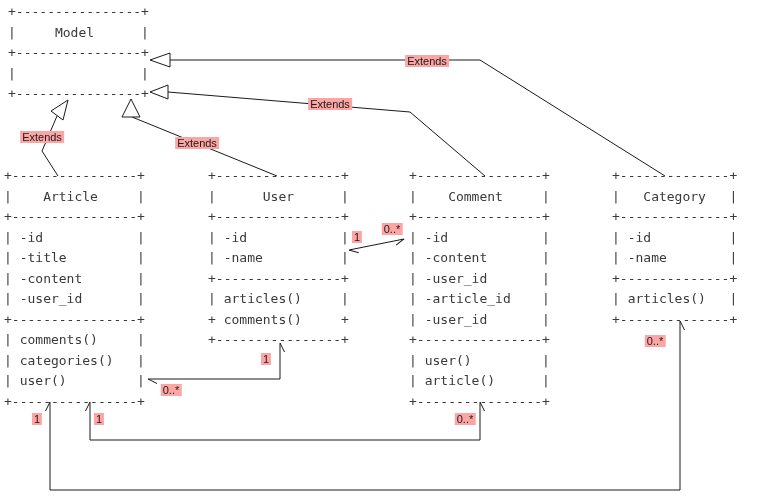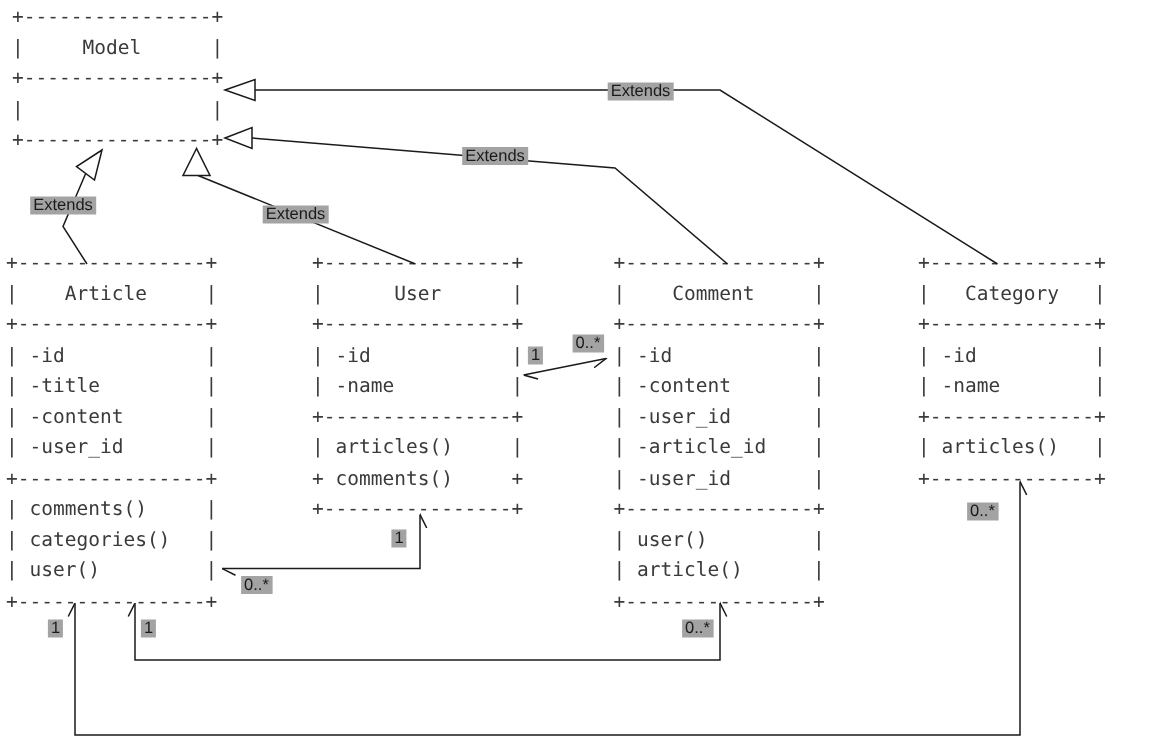--- a/index.html
+++ b/index.html
@@ -7,21 +7,21 @@
           font-family:"DejaVu Sans Mono", monospace;}
   .classbox{position:absolute;margin:0;font:13px/20.5px "DejaVu Sans Mono", monospace;
             color:#3a3a3a;white-space:pre;letter-spacing:0;z-index:1;}
   #box-model   {left:8px;  top:2px;}
   #box-article {left:4px;  top:166px;}
   #box-user    {left:208px;top:166px;}
   #box-comment {left:409px;top:166px;}
   #box-category{left:612px;top:166px;}
   #overlay{position:absolute;left:0;top:0;z-index:2;}
   .lbl{position:absolute;font:11px "Liberation Sans", sans-serif;color:#1a1a1a;
-       background:#a3a3a3;padding:0 2px;transform:translate(-50%,-50%);
+       background:#fca5a5;padding:0 2px;transform:translate(-50%,-50%);
        white-space:nowrap;z-index:3;}
 </style>
 </head>
 <body>
 
 <div id="canvas">
 
   <pre class="classbox" id="box-model">+----------------+
 |     Model      |
 +----------------+

